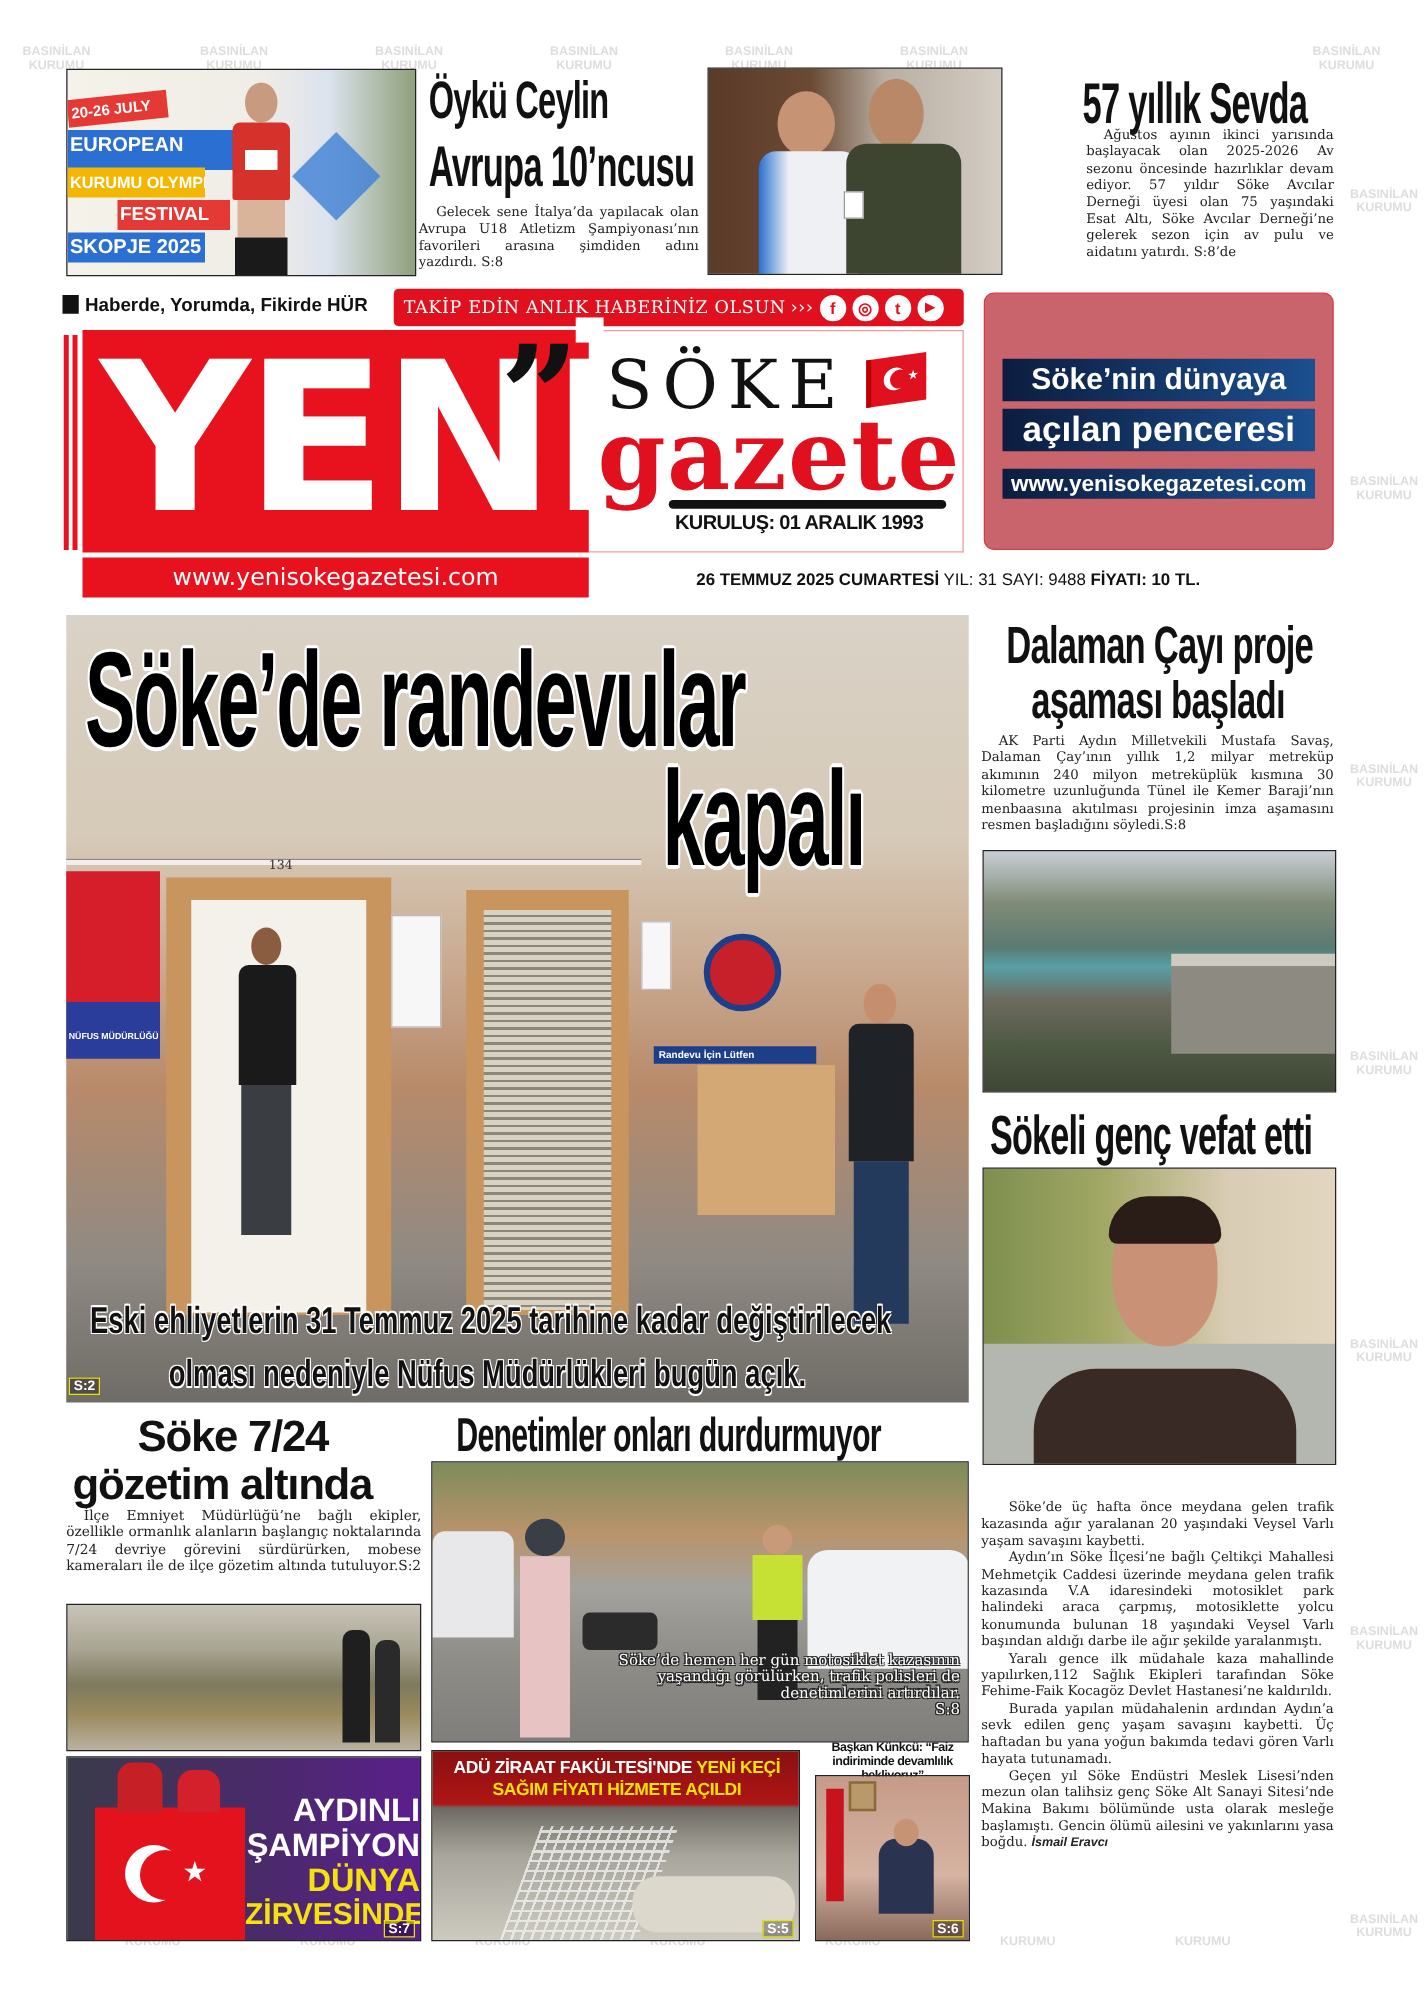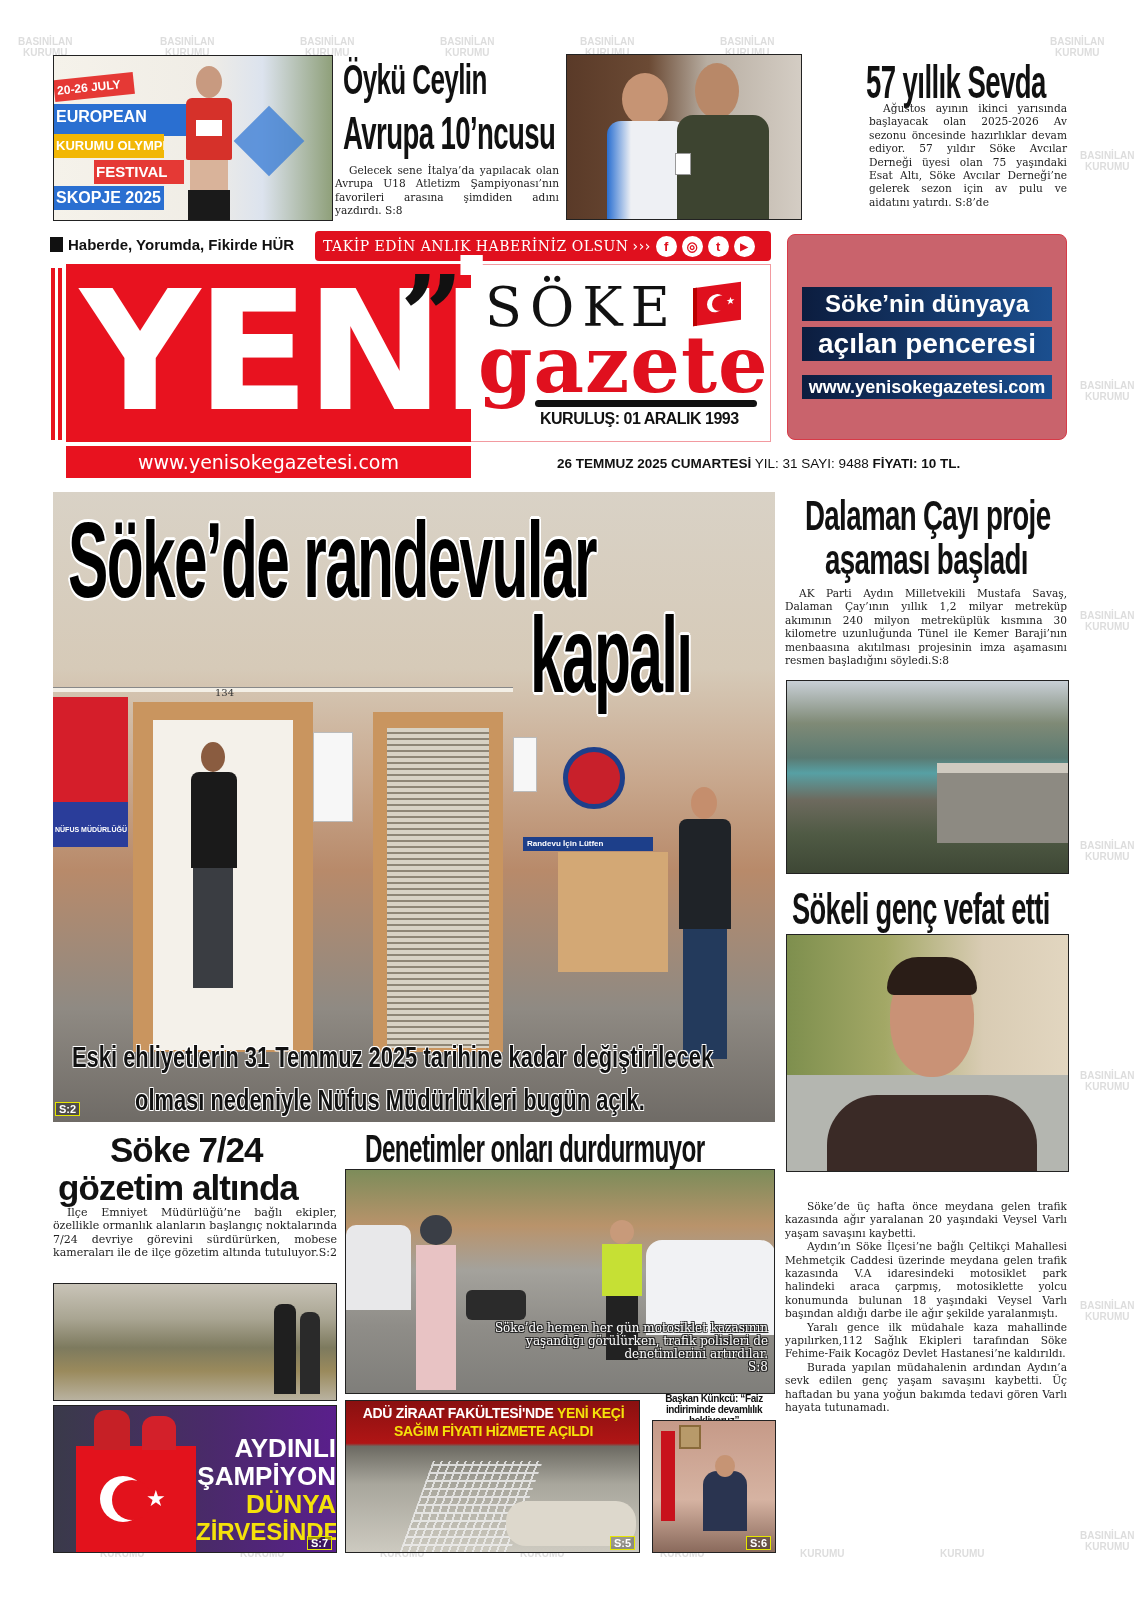--- a/index.html
+++ b/index.html
@@ -193,20 +193,24 @@
   <div class="abs" style="left:0;top:140px;width:283px;height:98px;background:#b4b6b0;"></div>
   <div class="abs" style="left:103px;top:30px;width:84px;height:112px;border-radius:44% 44% 48% 48%;background:#c99276;"></div>
   <div class="abs" style="left:100px;top:22px;width:90px;height:38px;border-radius:45px 45px 10px 10px;background:#2a1d17;"></div>
   <div class="abs" style="left:40px;top:160px;width:210px;height:80px;border-radius:50px 50px 0 0;background:#3a2a26;"></div>
 </div>
 <div class="abs body-text" style="left:785px;top:1200px;width:282px;">
   <p style="text-indent:22px;">Söke’de üç hafta önce meydana gelen trafik kazasında ağır yaralanan 20 yaşındaki Veysel Varlı yaşam savaşını kaybetti.</p>
   <p style="text-indent:22px;">Aydın’ın Söke İlçesi’ne bağlı Çeltikçi Mahallesi Mehmetçik Caddesi üzerinde meydana gelen trafik kazasında V.A idaresindeki motosiklet park halindeki araca çarpmış, motosiklette yolcu konumunda bulunan 18 yaşındaki Veysel Varlı başından aldığı darbe ile ağır şekilde yaralanmıştı.</p>
   <p style="text-indent:22px;">Yaralı gence ilk müdahale kaza mahallinde yapılırken,112 Sağlık Ekipleri tarafından Söke Fehime-Faik Kocagöz Devlet Hastanesi’ne kaldırıldı.</p>
   <p style="text-indent:22px;">Burada yapılan müdahalenin ardından Aydın’a sevk edilen genç yaşam savaşını kaybetti. Üç haftadan bu yana yoğun bakımda tedavi gören Varlı hayata tutunamadı.</p>
+  <p style="text-indent:22px;">
+    <span>Geçen yıl Söke Endüstri Meslek Lisesi’nden mezun olan talihsiz genç Söke Alt Sanayi Sitesi’nde Makina Bakımı bölümünde usta olarak mesleğe başlamıştı. Gencin ölümü ailesini ve yakınlarını yasa boğdu.</span>
+    <b style="font-family:'Liberation Sans',sans-serif;font-style:italic;font-size:10px;">İsmail Eravcı</b>
+  </p>
 </div>
 
 <div class="abs" style="left:110px;top:1130px;font:bold 35px 'Liberation Sans',sans-serif;letter-spacing:-1px;">Söke 7/24</div>
 <div class="abs" style="left:58px;top:1168px;font:bold 35px 'Liberation Sans',sans-serif;letter-spacing:-1px;white-space:nowrap;">gözetim altında</div>
 <div class="abs body-text" style="left:53px;top:1206px;width:284px;font-size:11px;text-indent:14px;">İlçe Emniyet Müdürlüğü’ne bağlı ekipler, özellikle ormanlık alanların başlangıç noktalarında 7/24 devriye görevini sürdürürken, mobese kameraları ile de ilçe gözetim altında tutuluyor.S:2</div>
 <div class="abs photo" style="left:53px;top:1283px;width:284px;height:118px;background:linear-gradient(180deg,#c9c4b8 0%,#a9a592 30%,#7d7a5e 55%,#9a8a5c 75%,#b9b2a0 100%);">
   <div class="abs" style="left:220px;top:20px;width:22px;height:90px;background:#1f1f1f;border-radius:8px 8px 0 0;"></div>
   <div class="abs" style="left:246px;top:28px;width:20px;height:82px;background:#2a2a2a;border-radius:8px 8px 0 0;"></div>
 </div>
 

